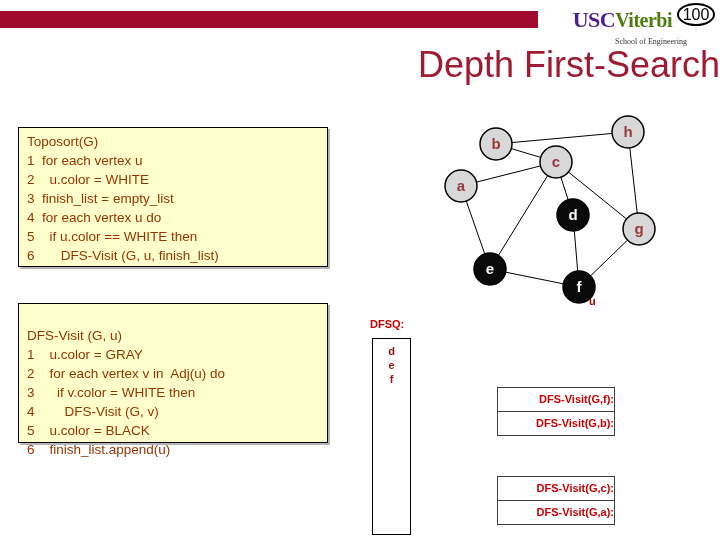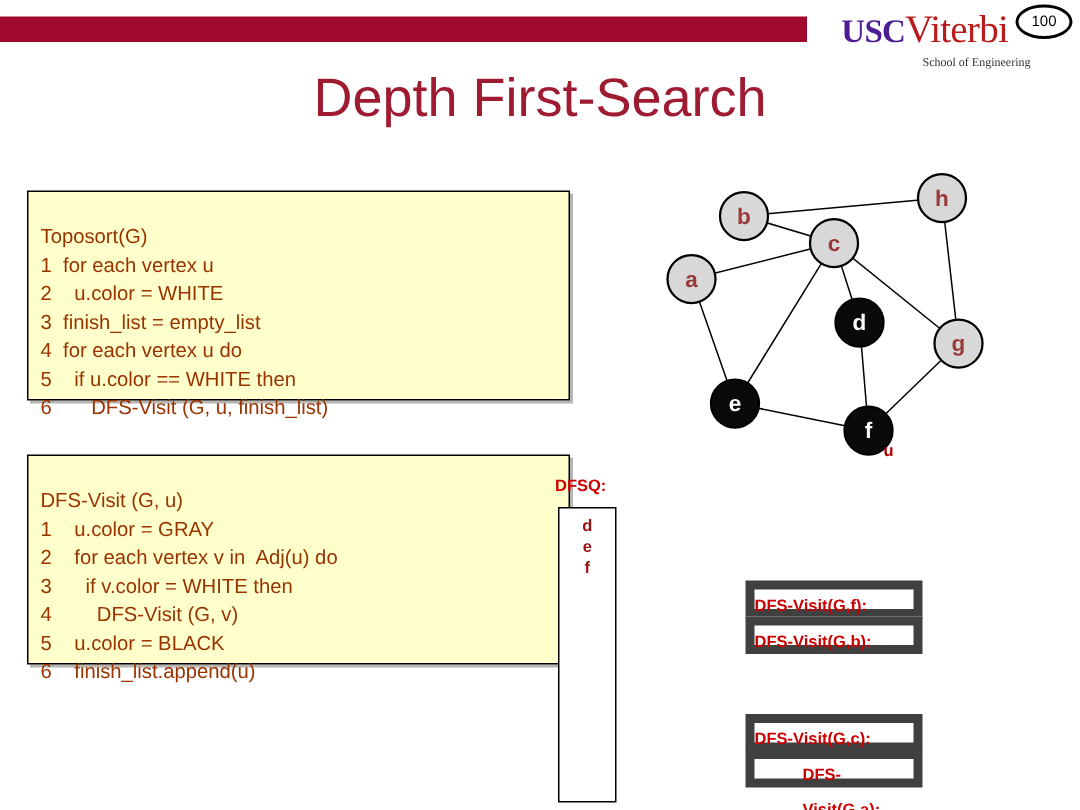--- a/index.html
+++ b/index.html
@@ -6,43 +6,43 @@
   html,body { background:#888; }
   .slide {
     position:relative; width:720px; height:540px; background:#ffffff;
     overflow:hidden; font-family:"Liberation Sans", sans-serif;
     margin:0 auto;
   }
   .topbar { position:absolute; left:0; top:11px; width:538px; height:17px; }
   .logo { position:absolute; top:8px; right:48px; text-align:right; white-space:nowrap;
           font-family:"Liberation Serif", serif; line-height:24px; }
   .logo .usc { font-size:22px; font-weight:bold; color:#4c1d95; letter-spacing:-0.5px; }
-  .logo .viterbi { font-size:26px; color:#b91c1c; letter-spacing:-0.5px; }
+  .logo .viterbi { font-size:20px; color:#4d7c0f; letter-spacing:-0.5px;font-weight:bold; }
   .logo-school { position:absolute; top:37px; right:33px; font-family:Liberation Serif, serif;
                  font-size:8px; color:#333; }
   .badge { position:absolute; left:677px; top:3px; width:38px; height:23px;
            border:2px solid #000; border-radius:50%; background:#fff;
-           font-size:10px; color:#000; text-align:center; line-height:19px; }
-  .title { position:absolute; left:0; top:44px; width:720px; text-align:center;
+           font-size:16px; color:#000; text-align:center; line-height:19px; }
+  .title { position:absolute; left:0; top:44px; width:720px; text-align:right;
            font-size:36px; line-height:42px; font-weight:400; }
-  .codebox { position:absolute; left:18px; width:362px; border:1px solid #000;
-             box-shadow:2px 2px 0 rgba(120,120,120,0.55); padding:20px 8px 0 8px; }
+  .codebox { position:absolute; left:18px; width:310px; border:1px solid #000;
+             box-shadow:2px 2px 0 rgba(120,120,120,0.55); padding:4px 8px 0 8px; }
   .codebox pre { font-family:"Liberation Sans", sans-serif; font-size:13.5px;
                  line-height:19px; white-space:pre; }
   #codebox-1 { top:127px; height:140px; }
   #codebox-2 { top:303px; height:140px; }
   .graph-svg { position:absolute; left:0; top:0; width:720px; height:540px; pointer-events:none; }
   .u-label { position:absolute; left:589px; top:295px; font-size:11px; font-weight:bold; }
   .dfsq-label { position:absolute; left:370px; top:318px; font-size:11px; font-weight:bold; }
   .dfsq-box { position:absolute; left:372px; top:338px; width:39px; height:197px;
               border:1px solid #000; background:#fff; padding-top:5px; }
   .dfsq-box .qletter { text-align:center; font-size:11px; font-weight:bold; line-height:14px; }
   .call-stack { position:absolute; left:497px; top:388px; width:118px; }
-  .stack-box { height:25px; border:6px solid #404040; background:#fff; margin-top:-1px;
-               text-align:left; font-size:11px; font-weight:bold; line-height:23px; }
+  .stack-box { height:25px; border:1px solid #404040; background:#fff; margin-top:-1px;
+               text-align:right; font-size:11px; font-weight:bold; line-height:23px; }
 </style>
 </head>
 <body>
 
 <div class="slide">
 
   <div class="topbar" id="topbar" style="background: rgb(160, 10, 44);"></div>
 
   <div class="logo">
     <span class="usc">USC</span><span class="viterbi">Viterbi</span>
@@ -57,21 +57,21 @@
     <pre style="color: rgb(153, 51, 0);">Toposort(G)
 1  for each vertex u
 2    u.color = WHITE
 3  finish_list = empty_list
 4  for each vertex u do
 5    if u.color == WHITE then
 6       DFS-Visit (G, u, finish_list)</pre>
   </div>
 
   <div class="codebox" id="codebox-2" style="background: rgb(255, 255, 204);">
-    <pre style="color: rgb(153, 51, 0);">DFS-Visit (G, u)
+    <pre style="color: rgb(153, 51, 0); margin-top: 18px;">DFS-Visit (G, u)
 1    u.color = GRAY
 2    for each vertex v in  Adj(u) do
 3      if v.color = WHITE then
 4        DFS-Visit (G, v)
 5    u.color = BLACK
 6    finish_list.append(u)</pre>
   </div>
 
   <svg class="graph-svg" id="graph-svg" viewBox="0 0 720 540">
       <line x1="496" y1="144" x2="628" y2="132" stroke="#000000" stroke-width="1"></line>

